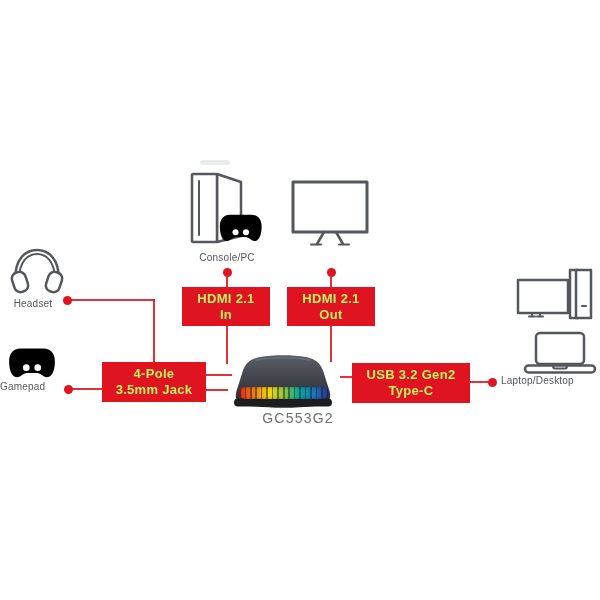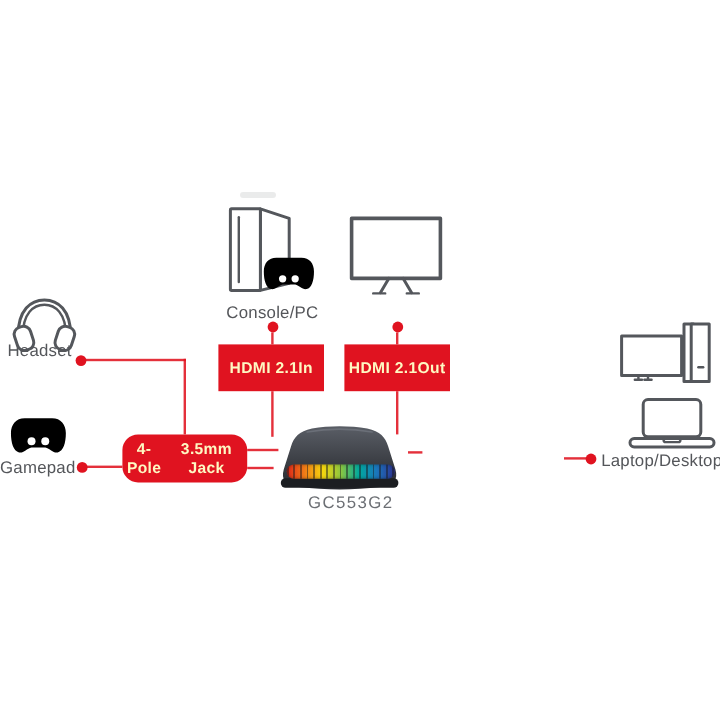--- a/index.html
+++ b/index.html
@@ -8,28 +8,28 @@
     font-family:"Liberation Sans","DejaVu Sans",sans-serif;
   }
   
   .line{position:absolute;background:var(--accent-red,#e01320);opacity:.88;z-index:1;}
   .hline{height:2px;}
   .vline{width:2px;}
   .dot{position:absolute;width:9px;height:9px;border-radius:50%;
        background:var(--accent-red,#e01320);z-index:2;}
   
   .port-box{
-    position:absolute;background:var(--accent-red,#e01320);color:#fef9c3;
-    display:flex;flex-direction:row;align-items:center;justify-content:center;
+    position:absolute;background:var(--accent-red,#e01320);color:#bef264;
+    display:flex;flex-direction:column;align-items:center;justify-content:center;
     font-size:13px;font-weight:bold;line-height:16px;letter-spacing:.3px;
     z-index:3;text-align:center;
   }
   
   .node-label{
-    position:absolute;color:var(--text-gray,#54565a);font-size:14px;
+    position:absolute;color:var(--text-gray,#54565a);font-size:10px;
     letter-spacing:.2px;text-align:center;z-index:2;white-space:nowrap;
   }
   .device-label{
     position:absolute;color:var(--device-label-gray,#6c6f74);font-size:14px;
     letter-spacing:1.2px;text-align:center;z-index:2;
   }
   
   .icon{position:absolute;z-index:2;line-height:0;}
   .icon svg .s{stroke:var(--icon-stroke,#54575c);stroke-width:2.5;fill:none;
                stroke-linecap:round;stroke-linejoin:round;}
@@ -89,41 +89,45 @@
   <div class="dot" style="left:487.5px;top:377.5px;"></div>
 
   <div class="port-box" style="left:182px;top:287px;width:88px;height:39px;">
     <div>HDMI 2.1</div>
     <div>In</div>
   </div>
   <div class="port-box" style="left:287px;top:287px;width:88px;height:39px;">
     <div>HDMI 2.1</div>
     <div>Out</div>
   </div>
-  <div class="port-box" style="left:102px;top:362px;width:104px;height:40px;border-radius:13px;">
+  <div class="port-box" style="left:102px;top:362px;width:104px;height:40px;">
     <div>4-Pole</div>
     <div>3.5mm Jack</div>
+  </div>
+  <div class="port-box" style="left:352px;top:363px;width:118px;height:40px;">
+    <div>USB 3.2 Gen2</div>
+    <div>Type-C</div>
   </div>
 
   <div class="device">
     <svg width="134" height="62" viewBox="0 0 134 62">
       <defs>
         <linearGradient id="bodyGrad" x1="0" y1="0" x2="0" y2="1">
           <stop offset="0" style="stop-color:var(--device-top,#5a5e66)"></stop>
           <stop offset="0.55" style="stop-color:var(--device-mid,#3c3f45)"></stop>
           <stop offset="1" style="stop-color:var(--device-bottom,#26282d)"></stop>
         </linearGradient>
       </defs>
       <path d="M44,6 C58,3.5 76,3.5 90,6 C101,8.5 105,13 107.5,21 L113.5,40 C116,49 112,53.5 101,54.8 C78,57.5 56,57.5 33,54.8 C22,53.5 18,49 20.5,40 L26.5,21 C29,13 33,8.5 44,6 Z" fill="url(#bodyGrad)"></path>
       <path d="M40,9 C57,6 77,6 94,9" stroke="#767b84" stroke-width="1.4" fill="none" opacity="0.65" stroke-linecap="round"></path>
       <rect x="18" y="47.5" width="98" height="8" rx="4" fill="#1c1e22"></rect>
     </svg>
   </div>
   <div class="rgb-strip" style="background: linear-gradient(90deg, rgb(224, 38, 25), rgb(240, 124, 23), rgb(246, 214, 14), rgb(140, 198, 63), rgb(0, 169, 157), rgb(27, 117, 187), rgb(46, 49, 146));"></div>
-  <div class="device-label" style="left:208px;top:410px;width:120px;text-align:right;">GC553G2</div>
+  <div class="device-label" style="left:238px;top:410px;width:120px;">GC553G2</div>
 
   <div class="icon" style="left:186px;top:158px;">
     <svg width="80" height="92" viewBox="0 0 80 92">
       <rect x="14" y="2" width="30" height="5" rx="2.5" fill="#d9dadb" opacity="0.55"></rect>
       <path class="sf" d="M31,16 L55,24 L55,78 L31,84 Z"></path>
       <rect class="sf" x="6" y="16" width="25" height="68" rx="1"></rect>
       <path class="s2" d="M13,23 V77"></path>
       <g transform="translate(31,52) scale(0.95)">
           <use href="#pad"></use>
         </g>
@@ -144,21 +148,21 @@
       <path class="s" d="M7,35 C7,13 18,5 29,5 C40,5 51,13 51,35"></path>
       <path class="s2" d="M11,35 C11,16 20,9 29,9 C38,9 47,16 47,35"></path>
       <g transform="rotate(-18 12 37)">
           <rect class="sf" x="5" y="27" width="14" height="20" rx="6"></rect>
         </g>
       <g transform="rotate(18 46 37)">
           <rect class="sf" x="39" y="27" width="14" height="20" rx="6"></rect>
         </g>
     </svg>
   </div>
-  <div class="node-label" style="left:0px;top:284px;width:66px;">Headset</div>
+  <div class="node-label" style="left:0px;top:298px;width:66px;">Headset</div>
 
   <div class="icon" style="left:6px;top:342px;">
     <svg width="52" height="42" viewBox="0 0 50 38">
         <use href="#pad"></use>
       </svg>
   </div>
   <div class="node-label" style="left:0px;top:381px;width:41px;">Gamepad</div>
 
   <div class="icon" style="left:516px;top:267px;">
     <svg width="78" height="56" viewBox="0 0 78 56">

